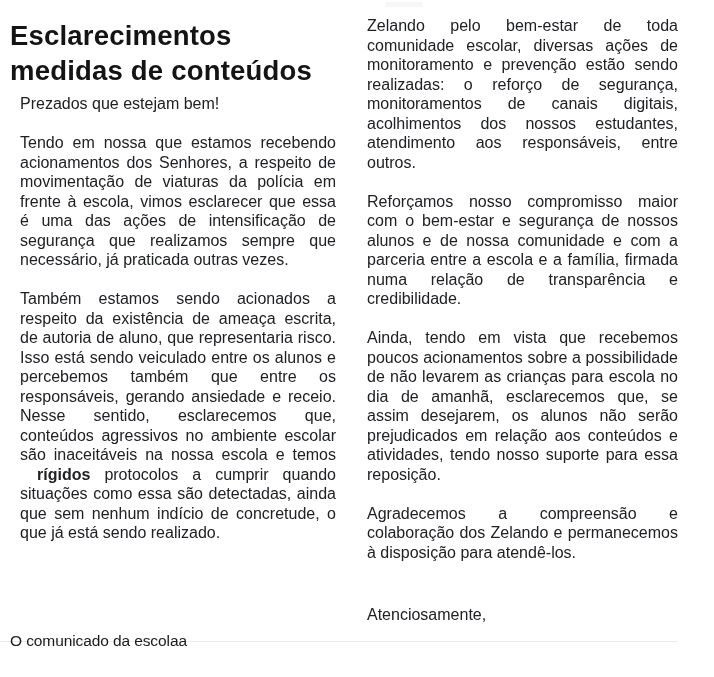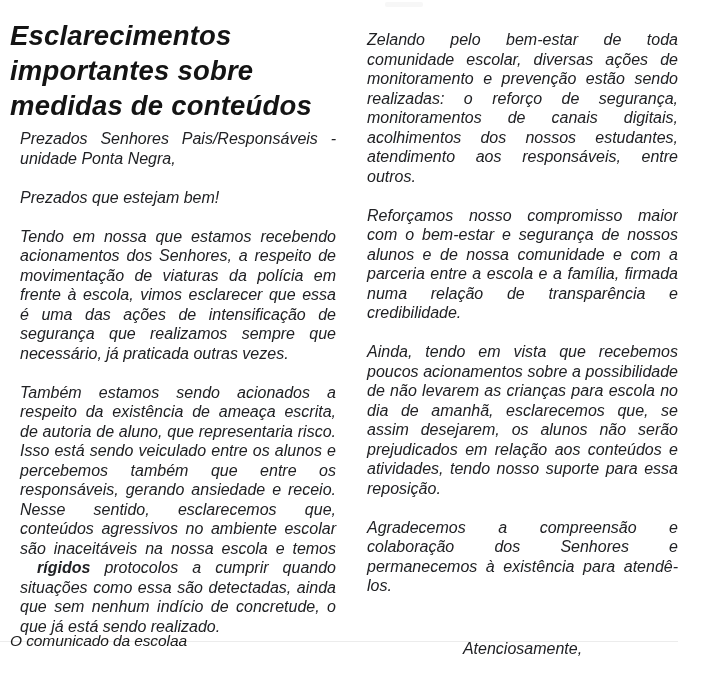--- a/index.html
+++ b/index.html
@@ -12,25 +12,24 @@
   * { box-sizing: border-box; }
   html, body { margin: 0; padding: 0; background: var(--background); }
   .page {
     position: relative;
     width: 678px;
     height: 677px;
     background: var(--background);
     color: var(--text);
     font-family: "Liberation Sans", sans-serif;
     overflow: hidden;
-    font-style: italic;
   }
   .columns { display: flex; }
   .col-left { width: 336px; margin-left: 10px; }
-  .col-right { width: 311px; margin-left: 31px; padding-top: 30px; }
+  .col-right { width: 311px; margin-left: 31px; padding-top: 16px; }
   .title {
     font-size: 27.5px;
     line-height: 35px;
     font-weight: 700;
     letter-spacing: 0.2px;
     color: var(--title);
     margin: 18px 0 6px 0;
   }
   .title-line { display: block; }
   .body {
@@ -38,21 +37,21 @@
     line-height: 19.5px;
     text-align: justify;
     text-justify: inter-word;
   }
   .col-left .body { margin-left: 10px; width: 316px; }
   .col-right .body { width: 311px; }
   p.para { margin: 0 0 19.5px 0; }
   .seg-bold { font-weight: 700; margin-left: 17px; }
   .closing {
     font-size: 16px;
-    text-align: center;
+    text-align: left;
     margin-top: 44px;
   }
   .divider {
     position: absolute;
     left: 0;
     top: 641px;
     width: 714px;
     height: 1px;
     background: var(--divider);
   }
@@ -76,37 +75,35 @@
 </style>
 </head>
 <body>
 
 <div class="page">
   <div class="columns">
 
     <section class="col col-left">
       <h1 class="title">
         <span class="title-line">Esclarecimentos</span>
-        <span class="title-line">importantes sobre</span>
         <span class="title-line">medidas de conteúdos</span>
       </h1>
       <div class="body">
-          <p class="para"><span>Prezados Senhores Pais/Responsáveis - unidade Ponta Negra,</span></p>
           <p class="para"><span>Prezados que estejam bem!</span></p>
           <p class="para"><span>Tendo em nossa que estamos recebendo acionamentos dos Senhores, a respeito de movimentação de viaturas da polícia em frente à escola, vimos esclarecer que essa é uma das ações de intensificação de segurança que realizamos sempre que necessário, já praticada outras vezes.</span></p>
           <p class="para"><span>Também estamos sendo acionados a respeito da existência de ameaça escrita, de autoria de aluno, que representaria risco. Isso está sendo veiculado entre os alunos e percebemos também que entre os responsáveis, gerando ansiedade e receio. Nesse sentido, esclarecemos que, conteúdos agressivos no ambiente escolar são inaceitáveis na nossa escola e temos </span><span class="seg-bold">rígidos</span><span> protocolos a cumprir quando situações como essa são detectadas, ainda que sem nenhum indício de concretude, o que já está sendo realizado.</span></p>
         </div>
     </section>
 
     <section class="col col-right">
       <div class="body">
           <p class="para"><span>Zelando pelo bem-estar de toda comunidade escolar, diversas ações de monitoramento e prevenção estão sendo realizadas: o reforço de segurança, monitoramentos de canais digitais, acolhimentos dos nossos estudantes, atendimento aos responsáveis, entre outros.</span></p>
           <p class="para"><span>Reforçamos nosso compromisso maior com o bem-estar e segurança de nossos alunos e de nossa comunidade e com a parceria entre a escola e a família, firmada numa relação de transparência e credibilidade.</span></p>
           <p class="para"><span>Ainda, tendo em vista que recebemos poucos acionamentos sobre a possibilidade de não levarem as crianças para escola no dia de amanhã, esclarecemos que, se assim desejarem, os alunos não serão prejudicados em relação aos conteúdos e atividades, tendo nosso suporte para essa reposição.</span></p>
-          <p class="para"><span>Agradecemos a compreensão e colaboração dos Senhores e permanecemos à existência para atendê-los.</span></p>
+          <p class="para"><span>Agradecemos a compreensão e colaboração dos Zelando e permanecemos à disposição para atendê-los.</span></p>
         </div>
       <div class="closing">Atenciosamente,</div>
     </section>
 
   </div>
 
   <div class="smudge"></div>
   <div class="divider"></div>
   <div class="caption">O comunicado da escolaa</div>
 </div>

